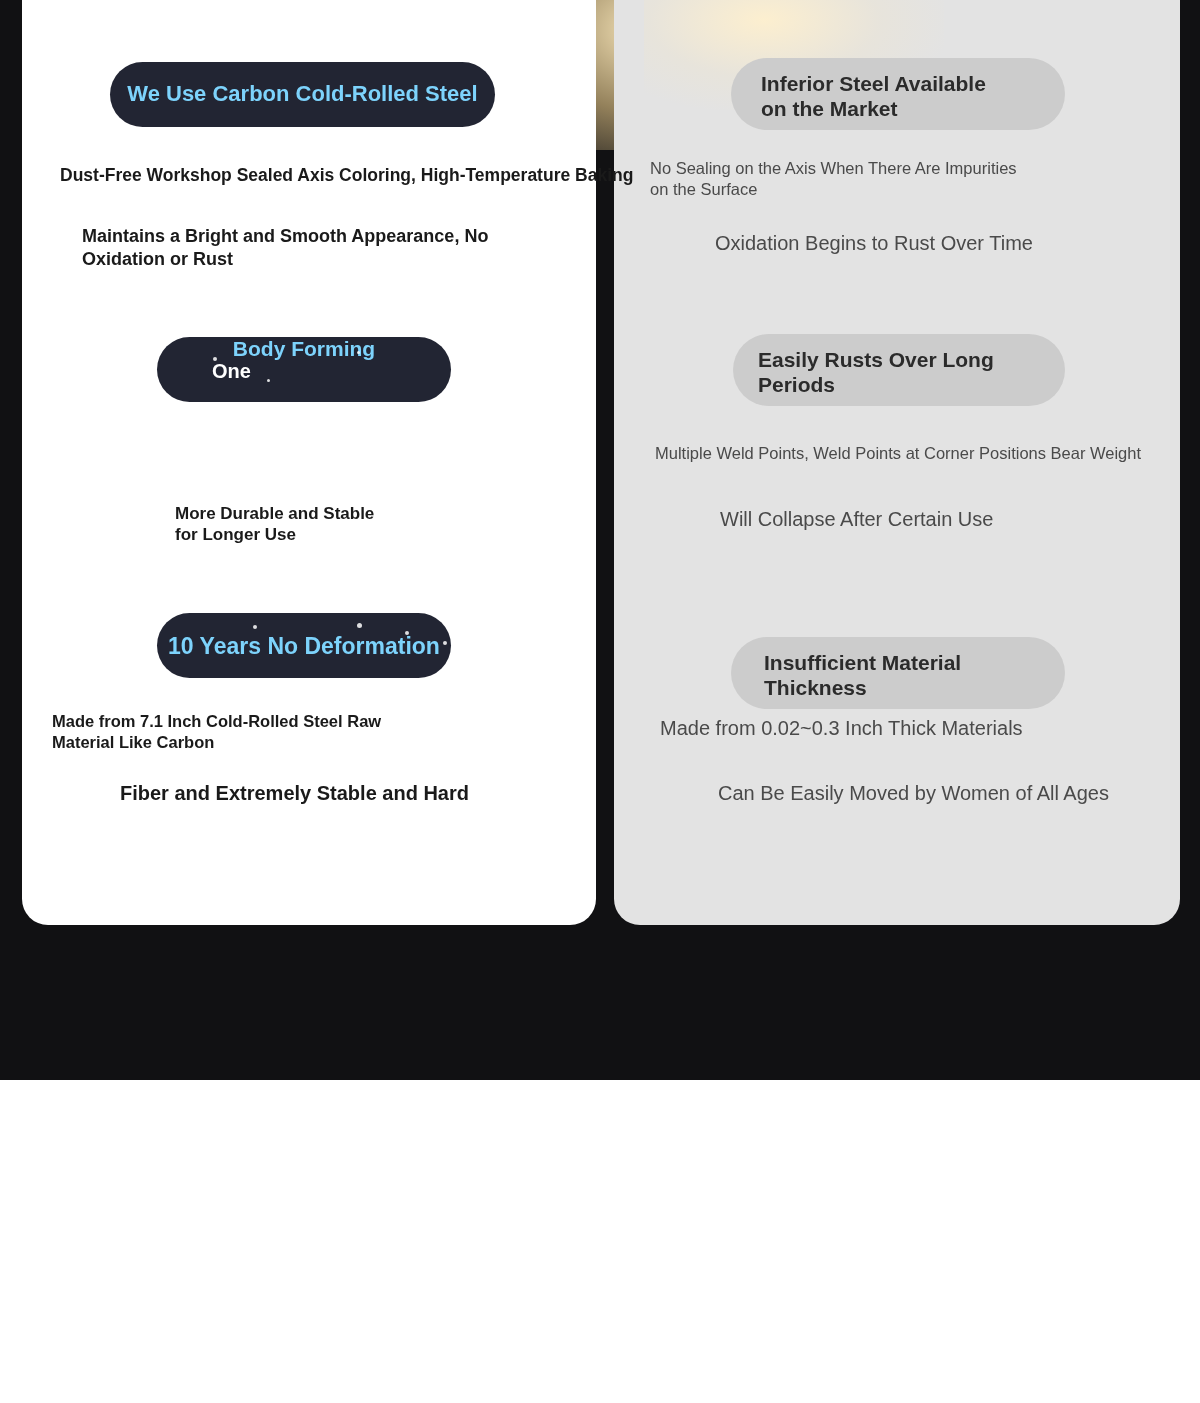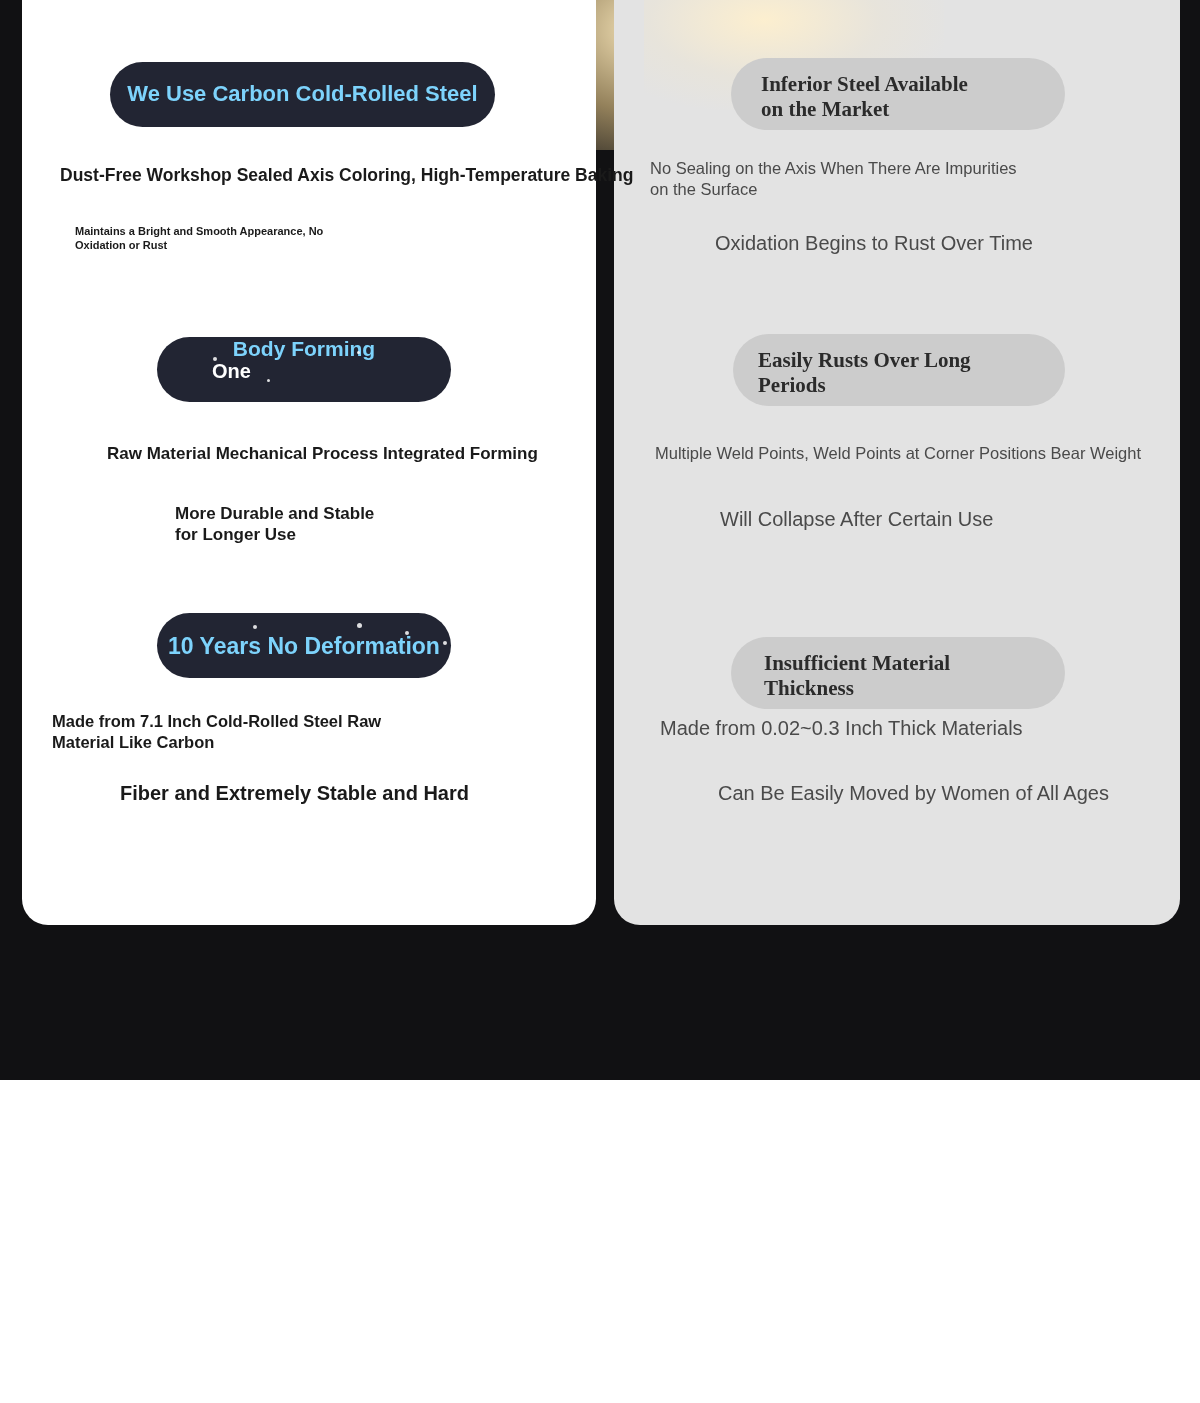--- a/index.html
+++ b/index.html
@@ -78,21 +78,20 @@
     line-height: 1.18;
     white-space: pre-line;
   }
   .pill-dark {
     background: #222533;
     color: #7dd3fc;
   }
   .pill-grey {
     background: #cccccc;
     color: #2b2b2b;
-    font-family: Liberation Serif, serif;
   }
 
   .caption {
     color: #1a1a1a;
     line-height: 1.25;
     white-space: pre-line;
   }
   .caption-grey {
     color: #4a4a4a;
     line-height: 1.25;
@@ -110,22 +109,22 @@
   
   #l-pill-1 {
     position: absolute; left: 110px; top: 62px;
     width: 385px; height: 65px; font-size: 22px; padding-top: 19px;
   }
   #l-cap-1a {
     position: absolute; left: 60px; top: 165px; width: 620px;
     font-size: 17.5px; font-weight: bold;
   }
   #l-cap-1b {
-    position: absolute; left: 75px; top: 225px; width: 470px;
-    font-size: 11px; font-weight: bold;
+    position: absolute; left: 82px; top: 225px; width: 470px;
+    font-size: 18px; font-weight: bold;
   }
   #l-pill-2 {
     position: absolute; left: 157px; top: 337px;
     width: 294px; height: 65px; font-size: 21px; 
   }
   #l-pill-2-extra {
     position: absolute; left: 212px; top: 360px;
     font-size: 20px; color: #ffffff; font-weight: bold;
   }
   #l-cap-2a {
@@ -211,21 +210,20 @@
 Oxidation or Rust</div>
 
     <div class="pill pill-dark" id="l-pill-2">Body Forming</div>
     <div id="l-pill-2-extra">One</div>
     <div class="sparkles" style="left:157px;top:337px;width:294px;height:65px;position:absolute;">
       <span class="sp" style="left:56px;top:20px;width:4px;height:4px;"></span>
       <span class="sp" style="left:110px;top:42px;width:3px;height:3px;"></span>
       <span class="sp" style="left:200px;top:14px;width:3px;height:3px;"></span>
     </div>
 
-    <div class="caption" id="l-cap-2a">Raw Material Mechanical Process Integrated Forming</div>
 
     <div class="caption" id="l-cap-2b">More Durable and Stable
 for Longer Use</div>
 
     <div class="pill pill-dark" id="l-pill-3">10 Years No Deformation</div>
     <div class="sparkles" style="left:157px;top:613px;width:294px;height:65px;position:absolute;">
       <span class="sp" style="left:96px;top:12px;width:4px;height:4px;"></span>
       <span class="sp" style="left:200px;top:10px;width:5px;height:5px;"></span>
       <span class="sp" style="left:248px;top:18px;width:4px;height:4px;"></span>
       <span class="sp" style="left:286px;top:28px;width:4px;height:4px;"></span>

